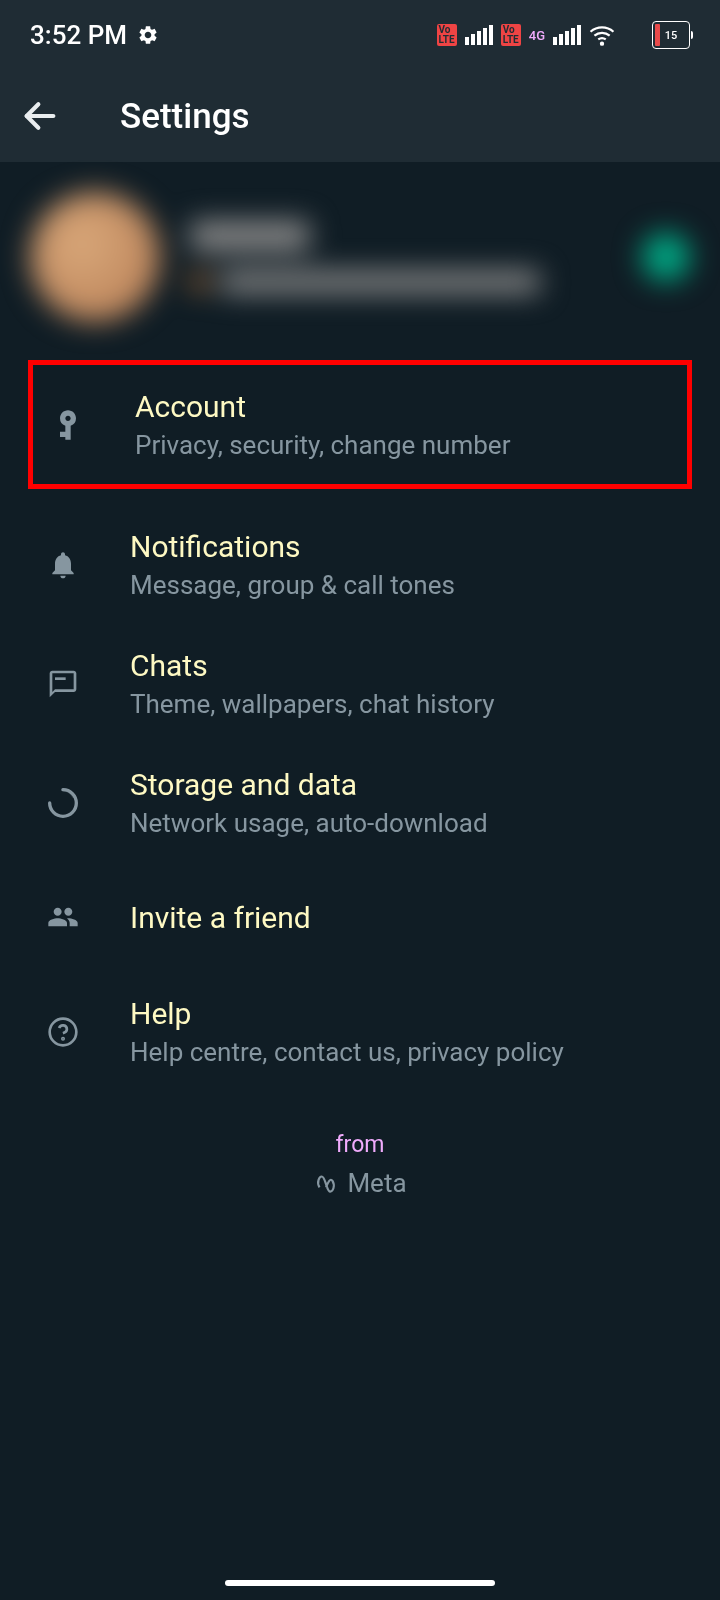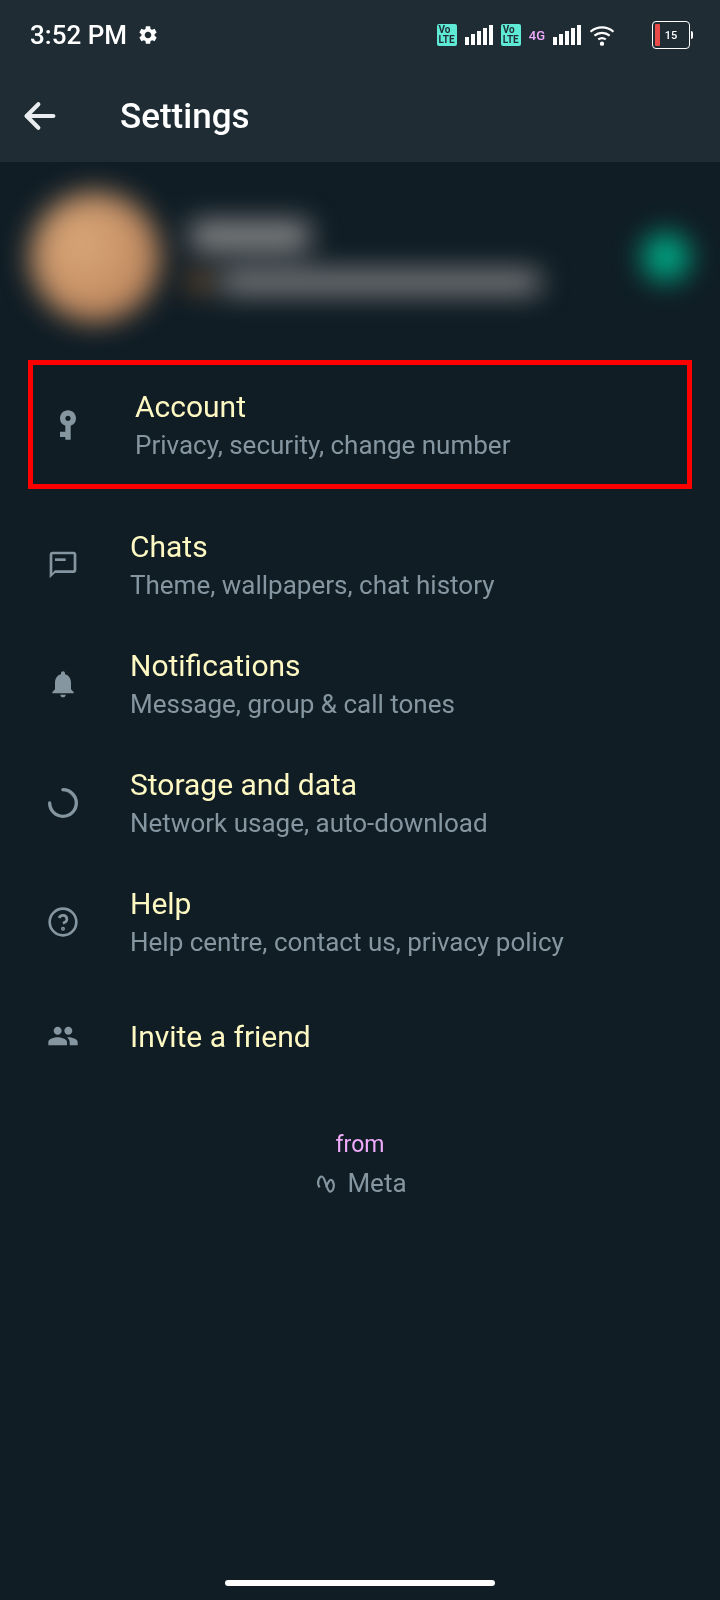--- a/index.html
+++ b/index.html
@@ -36,21 +36,21 @@
       display: flex;
       align-items: center;
       gap: 8px;
     }
     .gear-icon {
       width: 22px;
       height: 22px;
     }
     .lte-badge {
       font-size: 10px;
-      background: #5eead4;
+      background: #ef4444;
       color: #1f2c34;
       padding: 1px 2px;
       border-radius: 2px;
       font-weight: bold;
       line-height: 1;
     }
     .signal-bars {
       display: flex;
       align-items: flex-end;
       gap: 2px;
@@ -320,77 +320,77 @@
     </div>
     <div class="setting-text">
       <span class="setting-title">Account</span>
       <span class="setting-subtitle">Privacy, security, change number</span>
     </div>
   </div>
 
   <div class="settings-item">
     <div class="icon-wrapper">
       <svg class="setting-icon" viewBox="0 0 24 24" fill="#8696a0">
+        <path d="M12 22c1.1 0 2-.9 2-2h-4c0 1.1.9 2 2 2zm6-6v-5c0-3.07-1.64-5.64-4.5-6.32V4c0-.83-.67-1.5-1.5-1.5s-1.5.67-1.5 1.5v.68C7.63 5.36 6 7.92 6 11v5l-2 2v1h16v-1l-2-2z"></path>
+      </svg>
+    </div>
+    <div class="setting-text">
+      <span class="setting-title">Notifications</span>
+      <span class="setting-subtitle">Message, group &amp; call tones</span>
+    </div>
+  </div>
+
+  <div class="settings-item">
+    <div class="icon-wrapper">
+      <svg class="setting-icon" viewBox="0 0 24 24" fill="#8696a0">
         <path d="M20 2H4c-1.1 0-2 .9-2 2v18l4-4h14c1.1 0 2-.9 2-2V4c0-1.1-.9-2-2-2zm0 14H6l-2 2V4h16v12z"></path>
           <rect x="6" y="7" width="8" height="2"></rect>
       </svg>
     </div>
     <div class="setting-text">
       <span class="setting-title">Chats</span>
       <span class="setting-subtitle">Theme, wallpapers, chat history</span>
-    </div>
-  </div>
-
-  <div class="settings-item">
-    <div class="icon-wrapper">
-      <svg class="setting-icon" viewBox="0 0 24 24" fill="#8696a0">
-        <path d="M12 22c1.1 0 2-.9 2-2h-4c0 1.1.9 2 2 2zm6-6v-5c0-3.07-1.64-5.64-4.5-6.32V4c0-.83-.67-1.5-1.5-1.5s-1.5.67-1.5 1.5v.68C7.63 5.36 6 7.92 6 11v5l-2 2v1h16v-1l-2-2z"></path>
-      </svg>
-    </div>
-    <div class="setting-text">
-      <span class="setting-title">Notifications</span>
-      <span class="setting-subtitle">Message, group &amp; call tones</span>
     </div>
   </div>
 
   <div class="settings-item">
     <div class="icon-wrapper">
       <svg class="setting-icon" viewBox="0 0 24 24" fill="none" stroke="#8696a0" stroke-width="2.5">
         <path d="M12 2 A10 10 0 1 1 2 12" stroke-linecap="round"></path>
         <path d="M12 2 A10 10 0 0 1 20 7" stroke-linecap="round" opacity="0.3"></path>
       </svg>
     </div>
     <div class="setting-text">
       <span class="setting-title">Storage and data</span>
       <span class="setting-subtitle">Network usage, auto-download</span>
+    </div>
+  </div>
+
+  <div class="settings-item">
+    <div class="icon-wrapper">
+      <svg class="setting-icon" viewBox="0 0 24 24" fill="#8696a0">
+        <path d="M16 11c1.66 0 2.99-1.34 2.99-3S17.66 5 16 5c-1.66 0-3 1.34-3 3s1.34 3 3 3zm-8 0c1.66 0 2.99-1.34 2.99-3S9.66 5 8 5C6.34 5 5 6.34 5 8s1.34 3 3 3zm0 2c-2.33 0-7 1.17-7 3.5V19h14v-2.5c0-2.33-4.67-3.5-7-3.5zm8 0c-.29 0-.62.02-.97.05 1.16.84 1.97 1.97 1.97 3.45V19h6v-2.5c0-2.33-4.67-3.5-7-3.5z"></path>
+      </svg>
+    </div>
+    <div class="setting-text">
+      <span class="setting-title">Invite a friend</span>
     </div>
   </div>
 
   <div class="settings-item">
     <div class="icon-wrapper">
       <svg class="setting-icon" viewBox="0 0 24 24" fill="none" stroke="#8696a0" stroke-width="2">
         <circle cx="12" cy="12" r="10"></circle>
           <path d="M9.09 9a3 3 0 0 1 5.83 1c0 2-3 3-3 3"></path>
           <circle cx="12" cy="17" r="0.5" fill="#8696a0"></circle>
       </svg>
     </div>
     <div class="setting-text">
       <span class="setting-title">Help</span>
       <span class="setting-subtitle">Help centre, contact us, privacy policy</span>
-    </div>
-  </div>
-
-  <div class="settings-item">
-    <div class="icon-wrapper">
-      <svg class="setting-icon" viewBox="0 0 24 24" fill="#8696a0">
-        <path d="M16 11c1.66 0 2.99-1.34 2.99-3S17.66 5 16 5c-1.66 0-3 1.34-3 3s1.34 3 3 3zm-8 0c1.66 0 2.99-1.34 2.99-3S9.66 5 8 5C6.34 5 5 6.34 5 8s1.34 3 3 3zm0 2c-2.33 0-7 1.17-7 3.5V19h14v-2.5c0-2.33-4.67-3.5-7-3.5zm8 0c-.29 0-.62.02-.97.05 1.16.84 1.97 1.97 1.97 3.45V19h6v-2.5c0-2.33-4.67-3.5-7-3.5z"></path>
-      </svg>
-    </div>
-    <div class="setting-text">
-      <span class="setting-title">Invite a friend</span>
     </div>
   </div>
 
   <div class="from-section">
     <div class="from-label">from</div>
     <div class="meta-brand">
       <svg class="meta-logo" viewBox="0 0 24 24" fill="none" stroke="#8696a0" stroke-width="2">
         <path d="M6 16c-3-5 0-10 2-10s3 4 4 7c1 3 2 7 4 7s5-5 2-10c-2-3-4 1-6 6"></path>
       </svg>
       <span>Meta</span>

